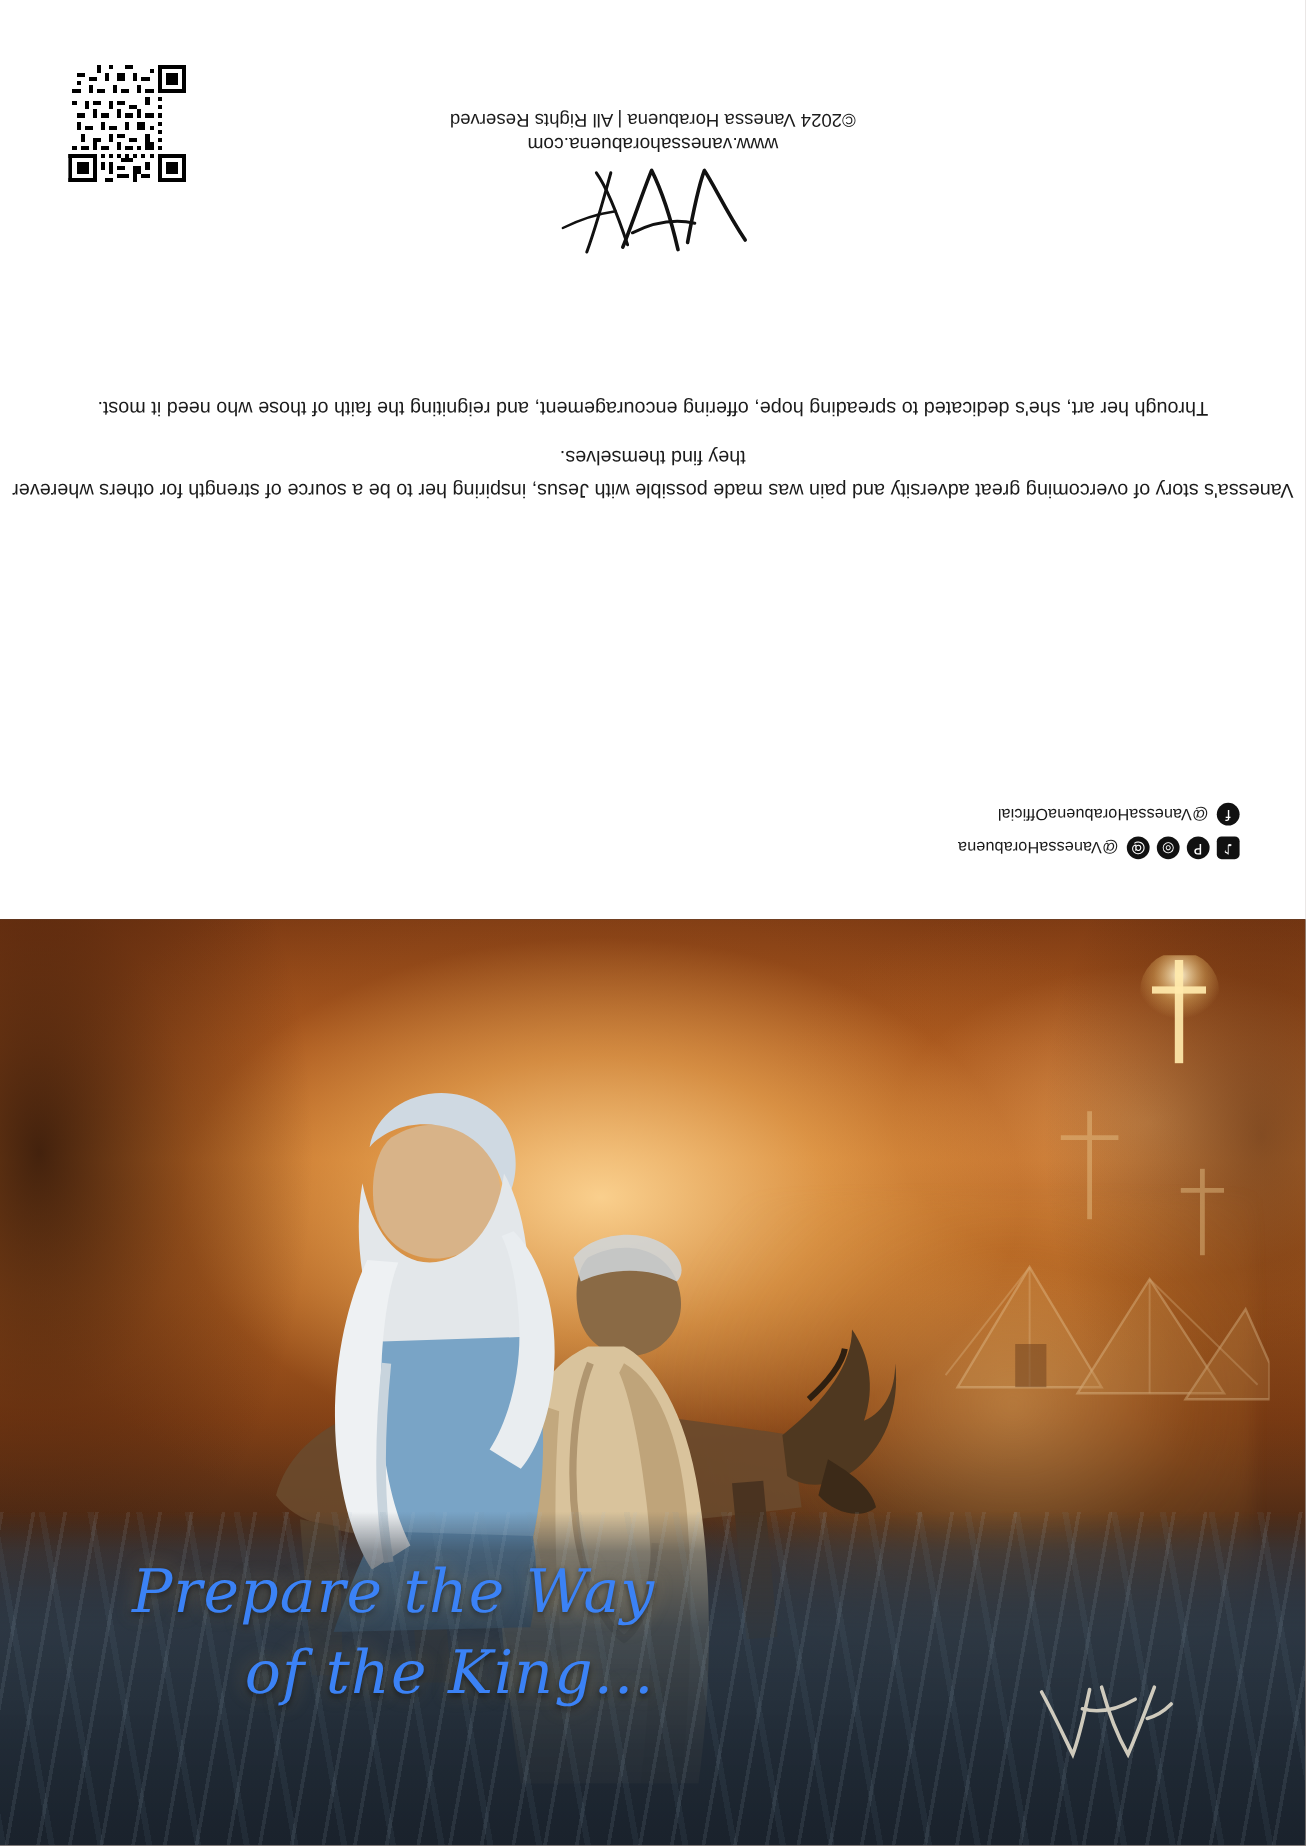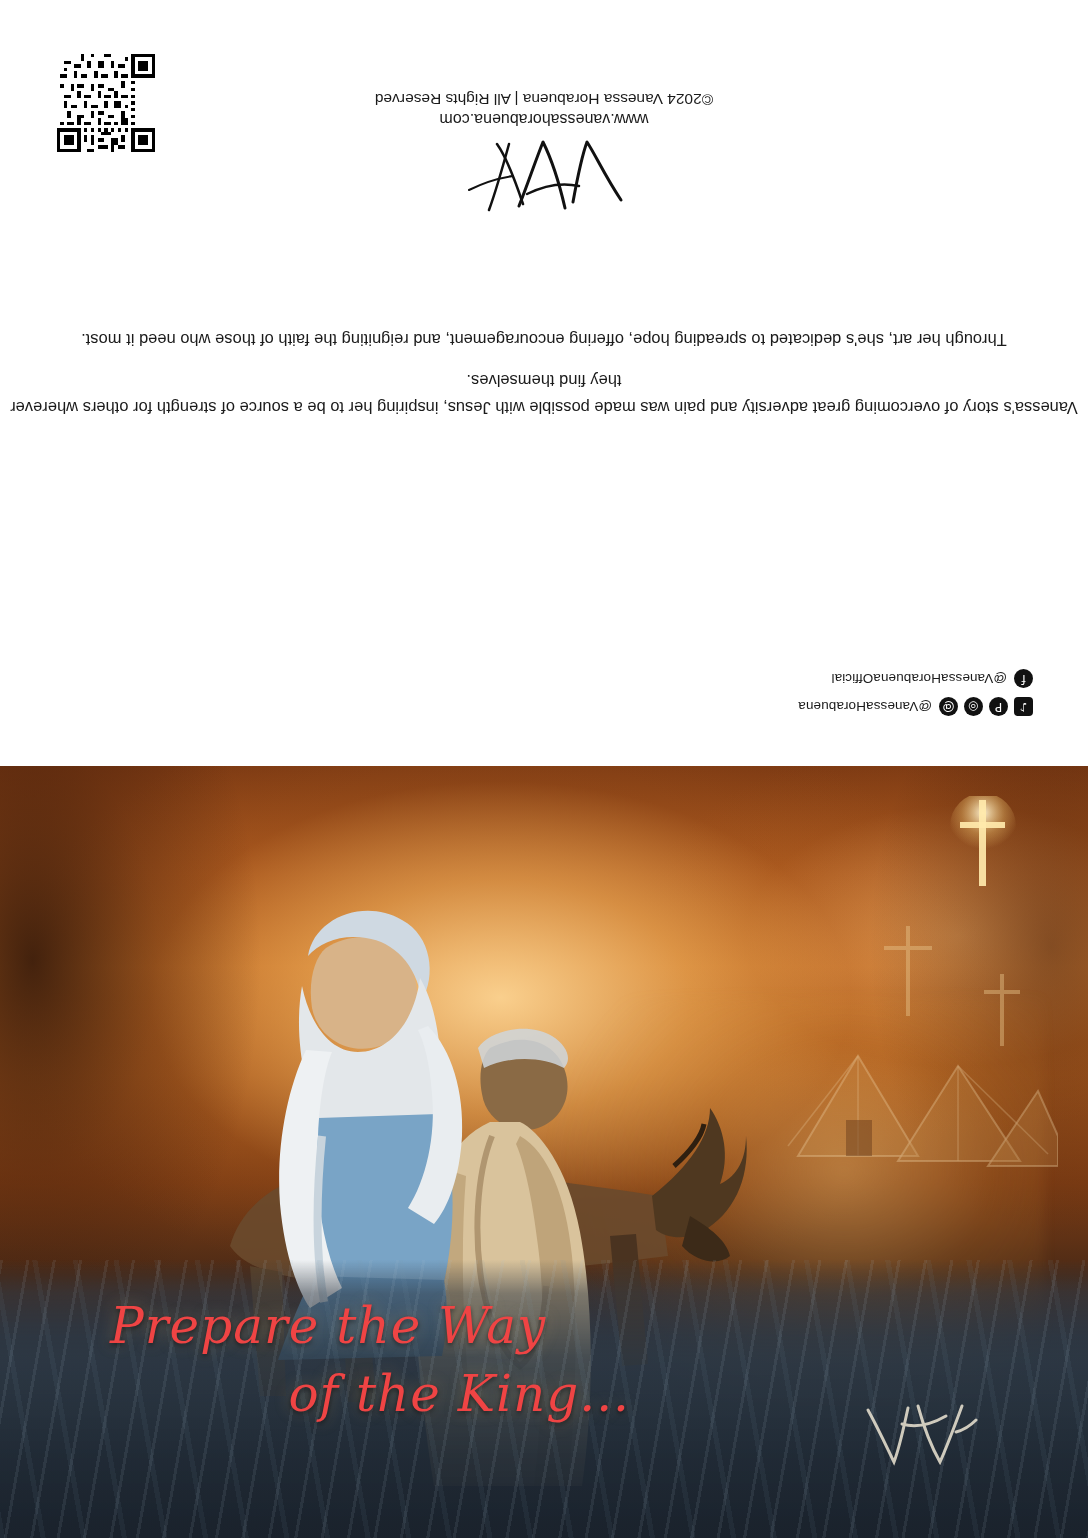--- a/index.html
+++ b/index.html
@@ -199,32 +199,31 @@
     top: 70px;
     width: 560px;
     height: 680px;
   }
 
   .title-script {
     position: absolute;
     left: 110px;
     bottom: 110px;
     width: 520px;
-    color: #ef4444;
+    color: #3b82f6;
     font-family: "DejaVu Serif", serif;
     font-style: italic;
     font-size: 50px;
     line-height: 1.35;
     text-shadow: 0 2px 5px rgba(0,0,0,0.55), 0 0 16px rgba(230,190,110,0.35);
     letter-spacing: 1px;
   }
   .title-script .l2 {
     display: block;
     margin-left: 94px;
-    text-align: right;
   }
   .front-sig {
     position: absolute;
     right: 110px;
     bottom: 70px;
     width: 120px;
     height: 70px;
     opacity: 0.92;
   }
 </style>

